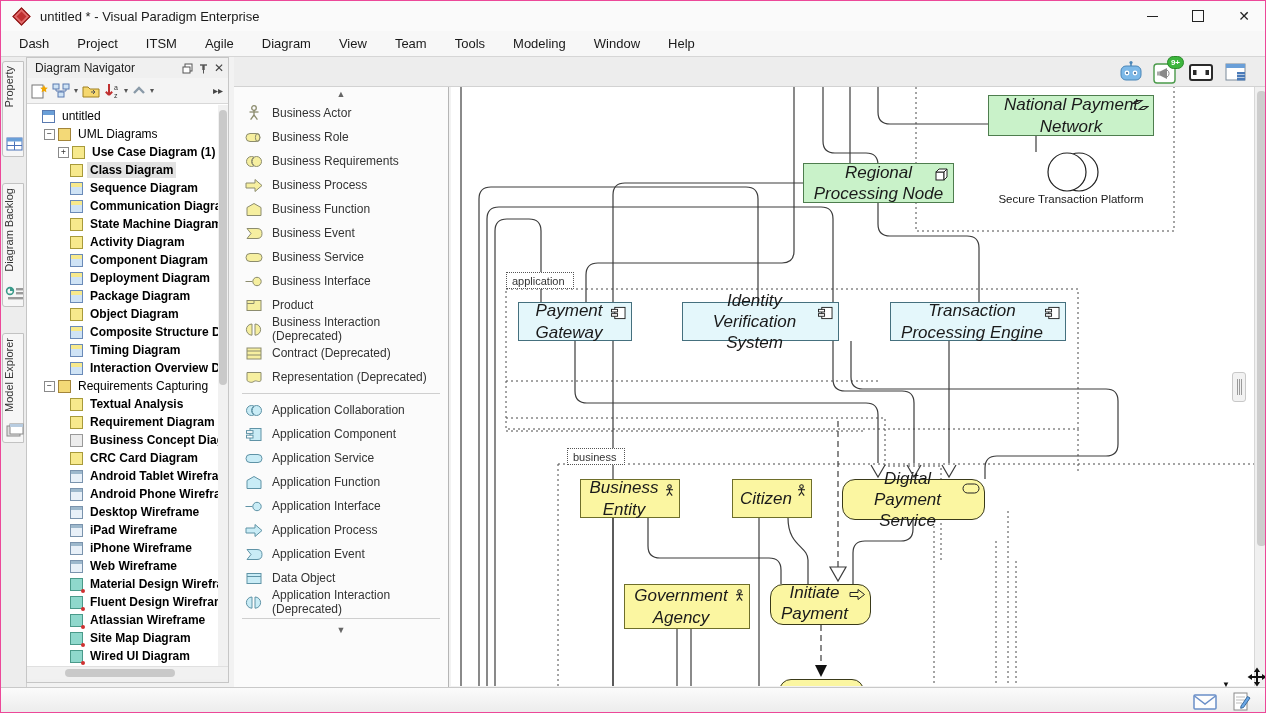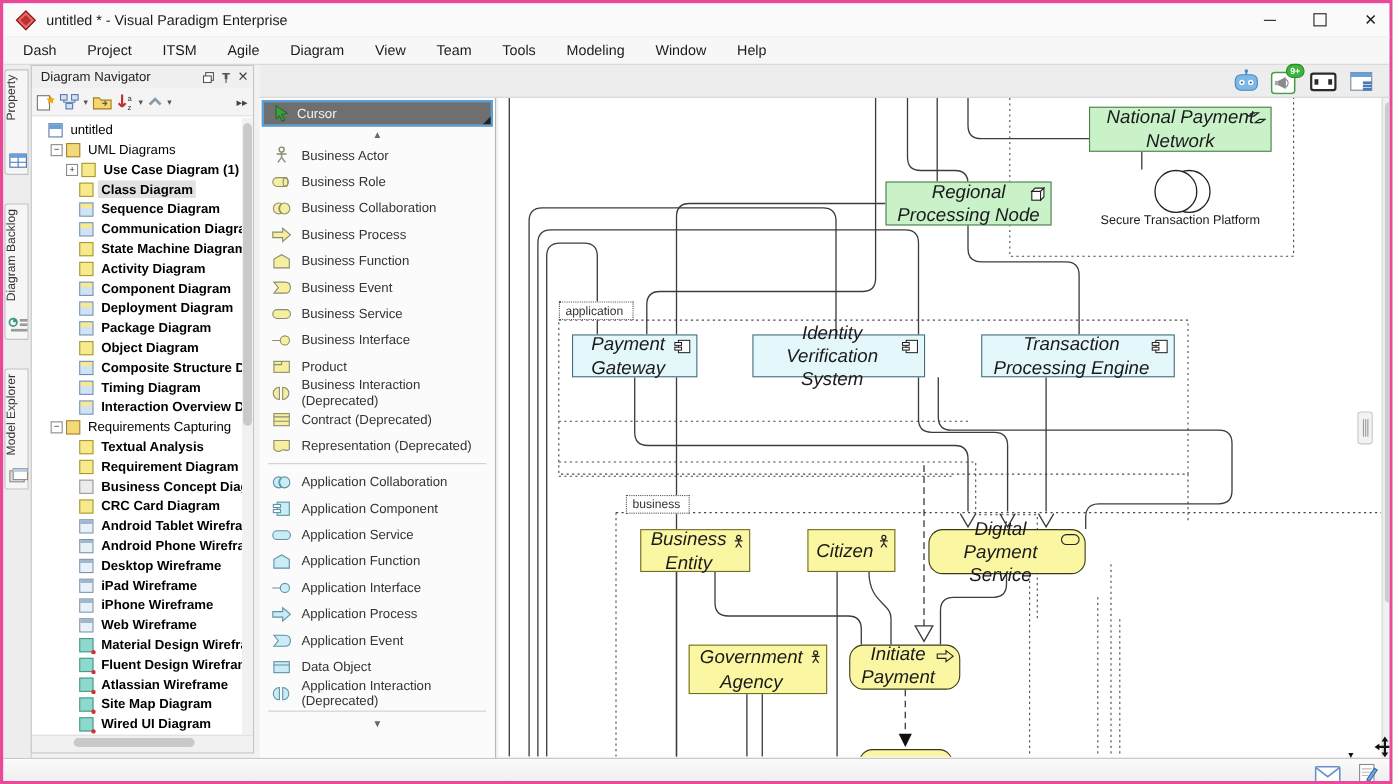--- a/index.html
+++ b/index.html
@@ -1,16 +1,16 @@
 <!DOCTYPE html>
 <html><head>
 <meta charset="utf-8">
 <style>
   html,body{margin:0;padding:0;background:#d8d8d8;font-family:"Liberation Sans",sans-serif;}
-  #app{position:relative;width:1266px;height:713px;background:#f2f2f2;overflow:hidden;border:3px solid #ec4899;box-sizing:border-box;}
+  #app{position:relative;width:1266px;height:713px;background:#f2f2f2;overflow:hidden;border:1px solid #ec4899;box-sizing:border-box;}
   
   #titlebar{position:absolute;left:0;top:0;width:1266px;height:30px;background:#fafafa;border-bottom:1px solid #e0e0e0;display:flex;align-items:center;}
   #vp-logo{width:11px;height:11px;background:#c03030;border:1px solid #8a1a1a;transform:rotate(45deg);margin:0 12px 0 14px;box-shadow:inset 0 0 0 2px #e06a6a;}
   #title-text{font-size:13px;color:#1a1a1a;}
   #win-btns{margin-left:auto;display:flex;height:30px;}
   .wbtn{width:46px;height:30px;display:flex;align-items:center;justify-content:center;font-size:14px;color:#222;}
   .wbtn .min{display:block;width:11px;height:1px;background:#222;}
   .wbtn .max{display:block;width:10px;height:10px;border:1px solid #222;}
   
   #menubar{position:absolute;left:0;top:30px;width:1266px;height:26px;background:#f7f7f7;border-bottom:1px solid #d6d6d6;display:flex;align-items:center;padding-left:4px;box-sizing:border-box;}
@@ -422,28 +422,20 @@
               <rect x="13" y="11" width="8" height="2.4"></rect>
               <rect x="13" y="14" width="8" height="2.4"></rect>
               <rect x="13" y="17" width="8" height="2.4"></rect>
             </g>
           </svg>
         </span>
       </div>
   </div>
 
   <div id="palette">
-    <div id="cursor-row">
-      <span>
-          <svg width="14" height="16" viewBox="0 0 14 16">
-            <path d="M3,1 L13,8 L8,9 L11,14 L8.5,15.2 L6,10.3 L3,13 Z" fill="#3f9e3f" stroke="#1e6e1e"></path>
-          </svg>
-        </span>
-      <span>Cursor</span>
-    </div>
     <div class="pscroll">▲</div>
     <div id="palette-items">
         <div class="prow">
           <span class="pico">
             <svg width="14" height="16" viewBox="0 0 14 16">
               <g fill="none" stroke="#8c8c6e" stroke-width="1.3">
                 <circle cx="7" cy="3" r="2.3"></circle>
                 <line x1="7" y1="5.4" x2="7" y2="10"></line>
                 <line x1="2.5" y1="7" x2="11.5" y2="7"></line>
                 <line x1="7" y1="10" x2="3.6" y2="14.6"></line>
@@ -463,21 +455,21 @@
           <span>Business Role</span>
         </div>
         <div class="prow">
           <span class="pico">
             <svg width="18" height="15" viewBox="0 0 18 15">
               <circle cx="6.5" cy="7.5" r="5" fill="#f6efa0" stroke="#8c8c6e"></circle>
               <circle cx="11.5" cy="7.5" r="5" fill="#f6efa0" stroke="#8c8c6e"></circle>
               <path d="M9,3.6 a5,5 0 0 0 0,7.8" fill="none" stroke="#8c8c6e"></path>
             </svg>
           </span>
-          <span>Business Collaboration</span>
+          <span>Business Requirements</span>
         </div>
         <div class="prow">
           <span class="pico">
             <svg width="18" height="15" viewBox="0 0 18 15">
               <path d="M1,5 H10 V1.5 L17,7.5 L10,13.5 V10 H1 Z" fill="#f6efa0" stroke="#8c8c6e"></path>
             </svg>
           </span>
           <span>Business Process</span>
         </div>
         <div class="prow">

